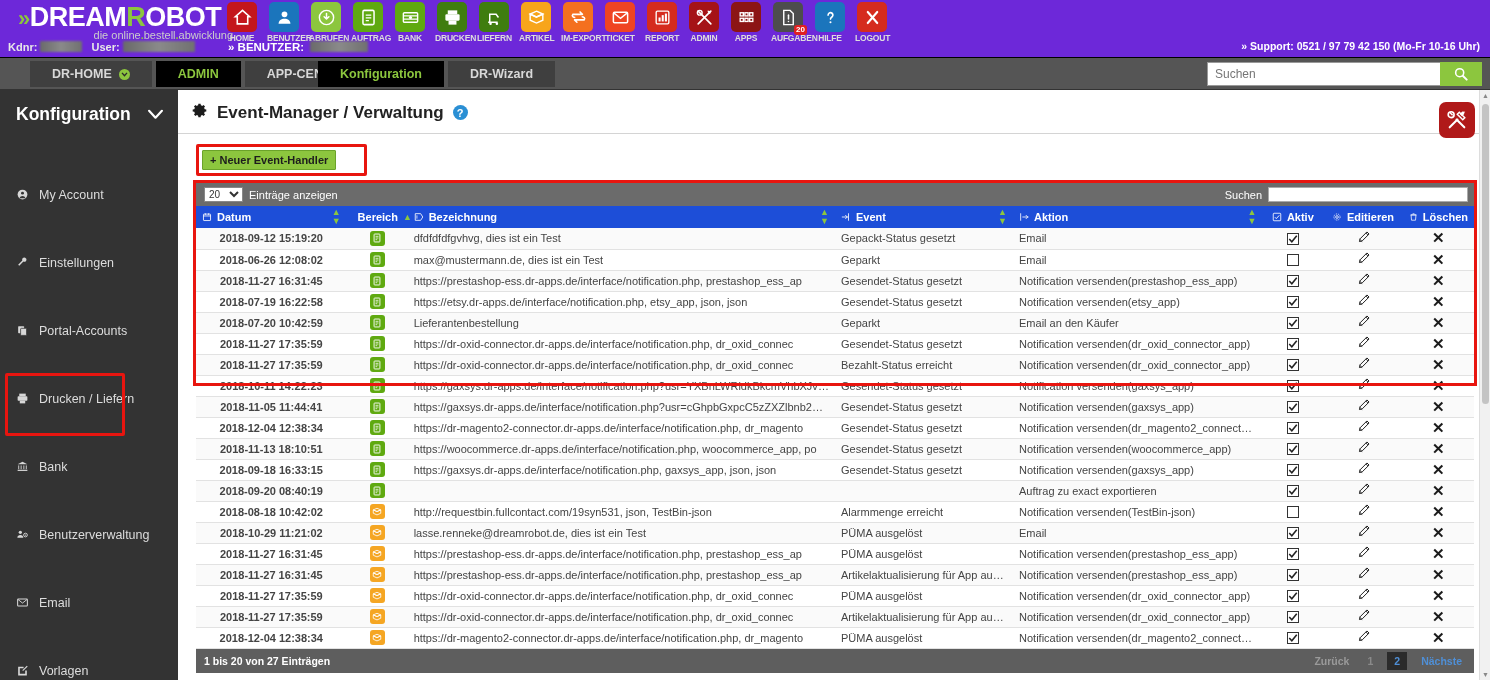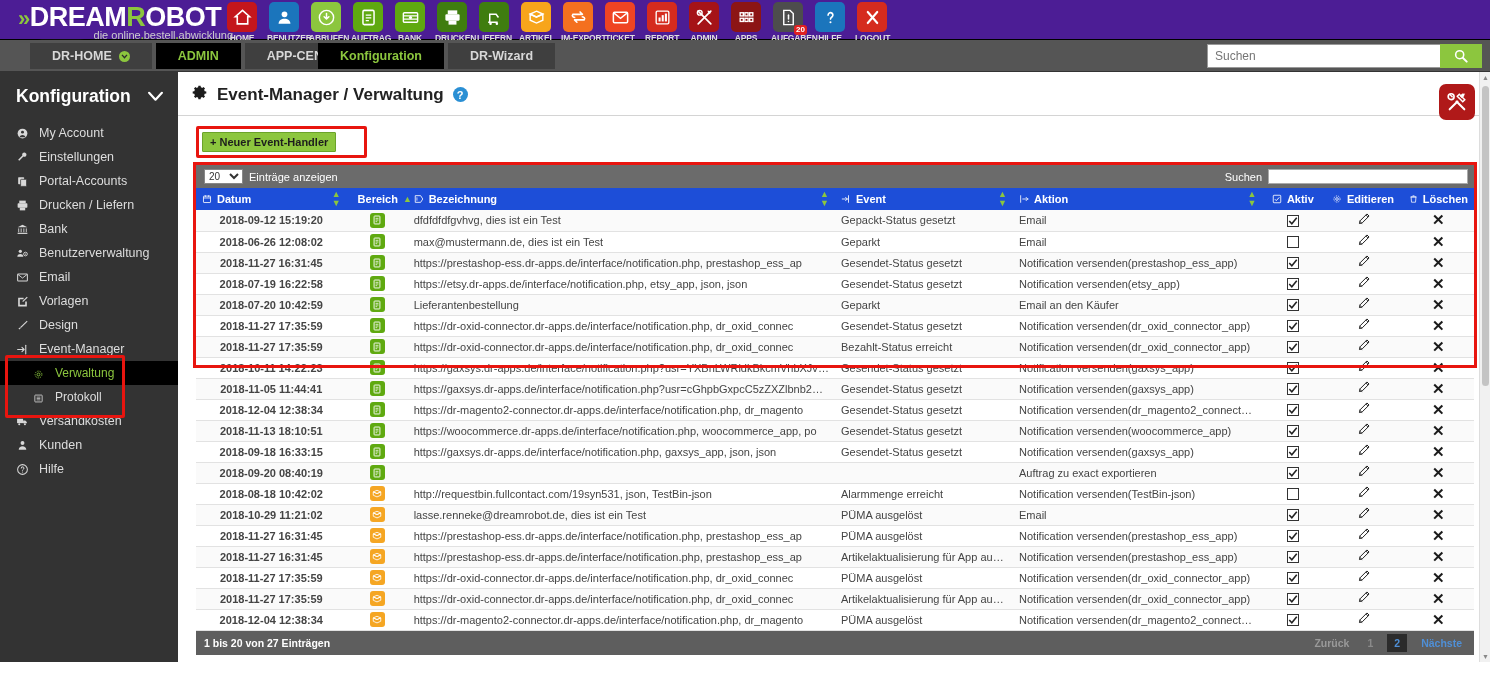--- a/index.html
+++ b/index.html
@@ -7,21 +7,21 @@
     margin: 0; padding: 0;
     width: 1490px; height: 680px;
     overflow: hidden;
     font-family: "Liberation Sans", sans-serif;
     background: #fff;
   }
   body { position: relative; }
 
   
   .topbar {
-    height: 40px; background: #4c1d95; position: relative;
+    height: 58px; background: #6d28d9; position: relative;
     border-bottom: 1px solid #000;
   }
   .brand { position: absolute; left: 18px; top: 4px; width: 215px; }
   .brand-line1 { font-size: 25px; font-weight: bold; color: #fff; letter-spacing: -0.5px; line-height: 26px; white-space: nowrap; }
   .brand-line1 .chev { color: #8cc63e; font-size: 22px; }
   .brand-line1 .big { font-size: 27px; }
   .brand-line1 .rd { color: #8cc63e; }
   .brand-line2 { font-size: 11px; color: #ccc; text-align: right; margin-top: -3px; }
   .brand-line2 .dot { color: #8cc63e; font-weight: bold; }
   .kdnr { position: absolute; left: 8px; top: 41px; font-size: 11px; font-weight: bold; color: #e8e8e8; white-space: nowrap; }
@@ -52,21 +52,21 @@
   .searchbox button { width: 42px; background: #8cc63e; border: none; cursor: pointer; display: flex; align-items: center; justify-content: center; }
 
   
   .body-wrap { display: flex; height: 590px; }
 
   
   .sidebar { width: 178px; background: #333; flex: none; position: relative; }
   .side-head { display: flex; align-items: center; justify-content: space-between; padding: 14px 14px 12px 16px; }
   .side-head-title { font-size: 17.5px; font-weight: bold; color: #fff; }
   .side-list { padding-top: 2px; }
-  .side-item { display: flex; align-items: flex-end; gap: 9px; padding: 5px 10px 5px 14px; font-size: 12.5px; color: #ddd; cursor: pointer; }
+  .side-item { display: flex; align-items: flex-start; gap: 9px; padding: 5px 10px 5px 14px; font-size: 12.5px; color: #ddd; cursor: pointer; margin-top: 44px; }
   .side-item .si-ico { width: 16px; display: flex; justify-content: center; flex: none; color: #d8d8d8; }
   .side-item.sub { padding-left: 30px; font-size: 12px; }
   .side-item.active { background: #000; color: #8cc63e; }
   .side-item.active .si-ico { color: #8cc63e; }
   .side-highlight { position: absolute; border: 3px solid #e8150f; border-radius: 2px; pointer-events: none; }
 
   
   .main { flex: 1; background: #fff; position: relative; overflow: hidden; }
   .page-head { display: flex; align-items: center; gap: 9px; padding: 12px 0 10px 13px; border-bottom: 1px solid #d4d4d4; }
   .page-title { font-size: 17px; font-weight: bold; color: #222; }

